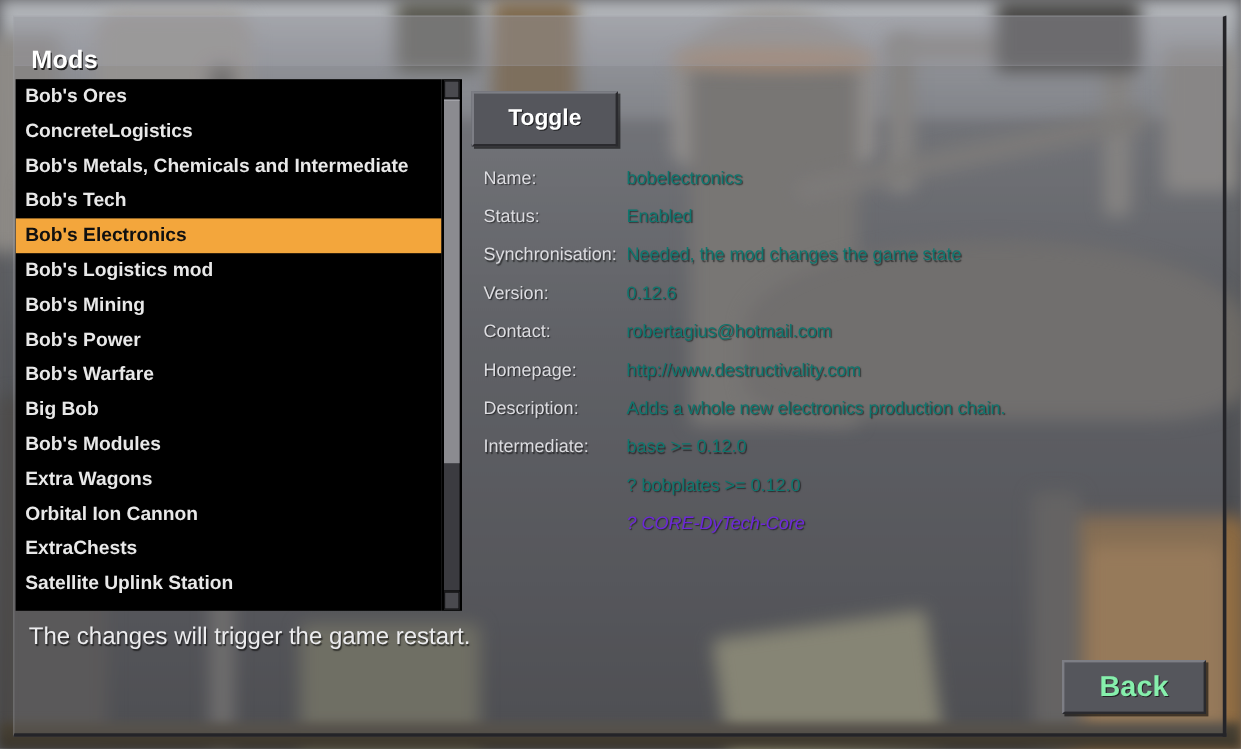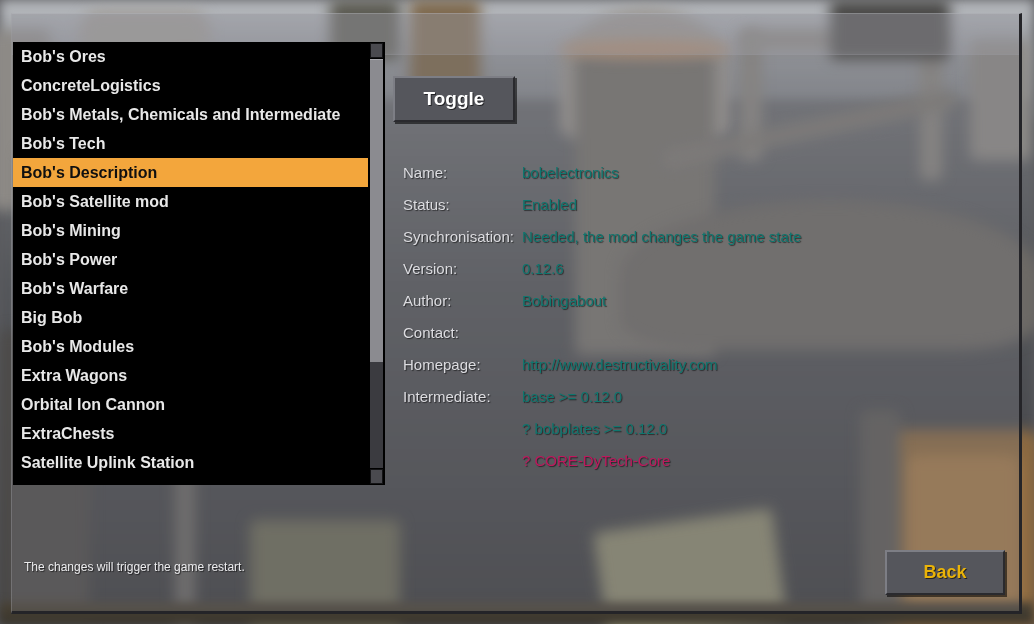--- a/index.html
+++ b/index.html
@@ -74,21 +74,21 @@
   #title{
     position:absolute; left:14px; top:8px;
     font-size:21px; font-weight:bold; color:#ffffff;
     letter-spacing:0.2px;
     text-shadow:1px 1px 0 rgba(0,0,0,0.75);
     margin-top:17px;
   }
 
   
   #listwrap{
-    position:absolute; left:1px; top:28px; width:372px; height:443px;
+    position:absolute; left:1px; top:52px; width:372px; height:443px;
   }
   #list{
     position:absolute; left:0; top:0; width:355px; height:443px;
     background:#000000; overflow:hidden;
   }
   .row{
     height:29px; line-height:29px;
     padding-left:8px;
     font-size:16px; font-weight:bold; color:#e8e8e8;
     white-space:nowrap; overflow:hidden;
@@ -120,53 +120,52 @@
     background:#55565c;
     border-top:2px solid #7d7e85;
     border-left:2px solid #7d7e85;
     border-right:2px solid #2a2a2e;
     border-bottom:2px solid #2a2a2e;
     box-shadow:2px 2px 0 rgba(0,0,0,0.55);
     color:#ffffff; font-size:19px; font-weight:bold;
     display:flex; align-items:center; justify-content:center;
     text-shadow:1px 1px 0 rgba(0,0,0,0.6);
   }
-  #fields{ position:absolute; left:11px; top:78px; width:600px;margin-top:24px; }
+  #fields{ position:absolute; left:11px; top:78px; width:600px; }
   .frow{ height:32px; position:relative; }
   .flabel{
     position:absolute; left:0; top:0;
     font-size:15px; color:#dcdce0;
     text-shadow:1px 1px 1px rgba(0,0,0,0.55);
     white-space:nowrap;
   }
   .fvalue{
     position:absolute; left:119px; top:0;
     font-size:15px; color:#0f766e;
     text-shadow:1px 1px 1px rgba(0,0,0,0.55);
     white-space:nowrap;
   }
-  .fvalue.err{ color:#be185d; }
+  .fvalue.err{ color:#6d28d9;font-style:italic; }
 
   
   #notice{
     position:absolute; left:12px; top:506px;
-    font-size:12px; color:#ececee;
+    font-size:20px; color:#ececee;
     text-shadow:1px 1px 1px rgba(0,0,0,0.6);
-    margin-top:40px;
   }
   #back{
     position:absolute; right:14px; bottom:16px;
     width:120px; height:45px;
     background:#55565c;
     border-top:2px solid #7d7e85;
     border-left:2px solid #7d7e85;
     border-right:2px solid #2a2a2e;
     border-bottom:2px solid #2a2a2e;
     box-shadow:2px 2px 0 rgba(0,0,0,0.55);
-    color:#eab308; font-size:18px; font-weight:bold;
+    color:#86efac; font-size:24px; font-weight:bold;
     display:flex; align-items:center; justify-content:center;
     text-shadow:1px 1px 0 rgba(0,0,0,0.6);
   }
 </style>
 </head>
 <body>
 
 <div id="bg">
   <div class="sky"></div>
   <div class="ground"></div>
@@ -200,22 +199,22 @@
   <div id="titlebar">
     <div id="title">Mods</div>
   </div>
 
   <div id="listwrap">
     <div id="list">
         <div class="row">Bob's Ores</div>
         <div class="row">ConcreteLogistics</div>
         <div class="row">Bob's Metals, Chemicals and Intermediate</div>
         <div class="row">Bob's Tech</div>
-        <div class="row selected">Bob's Description</div>
-        <div class="row">Bob's Satellite mod</div>
+        <div class="row selected">Bob's Electronics</div>
+        <div class="row">Bob's Logistics mod</div>
         <div class="row">Bob's Mining</div>
         <div class="row">Bob's Power</div>
         <div class="row">Bob's Warfare</div>
         <div class="row">Big Bob</div>
         <div class="row">Bob's Modules</div>
         <div class="row">Extra Wagons</div>
         <div class="row">Orbital Ion Cannon</div>
         <div class="row">ExtraChests</div>
         <div class="row">Satellite Uplink Station</div>
       </div>
@@ -241,31 +240,32 @@
         </div>
         <div class="frow">
           <div class="flabel">Synchronisation:</div>
           <div class="fvalue">Needed, the mod changes the game state</div>
         </div>
         <div class="frow">
           <div class="flabel">Version:</div>
           <div class="fvalue">0.12.6</div>
         </div>
         <div class="frow">
-          <div class="flabel">Author:</div>
-          <div class="fvalue">Bobingabout</div>
-        </div>
-        <div class="frow">
           <div class="flabel">Contact:</div>
+          <div class="fvalue">robertagius@hotmail.com</div>
         </div>
         <div class="frow">
           <div class="flabel">Homepage:</div>
           <div class="fvalue">http://www.destructivality.com</div>
         </div>
         <div class="frow">
+          <div class="flabel">Description:</div>
+          <div class="fvalue">Adds a whole new electronics production chain.</div>
+        </div>
+        <div class="frow">
           <div class="flabel">Intermediate:</div>
           <div class="fvalue">base &gt;= 0.12.0</div>
         </div>
         <div class="frow">
           <div class="flabel"></div>
           <div class="fvalue">? bobplates &gt;= 0.12.0</div>
         </div>
         <div class="frow">
           <div class="flabel"></div>
           <div class="fvalue err">? CORE-DyTech-Core</div>

